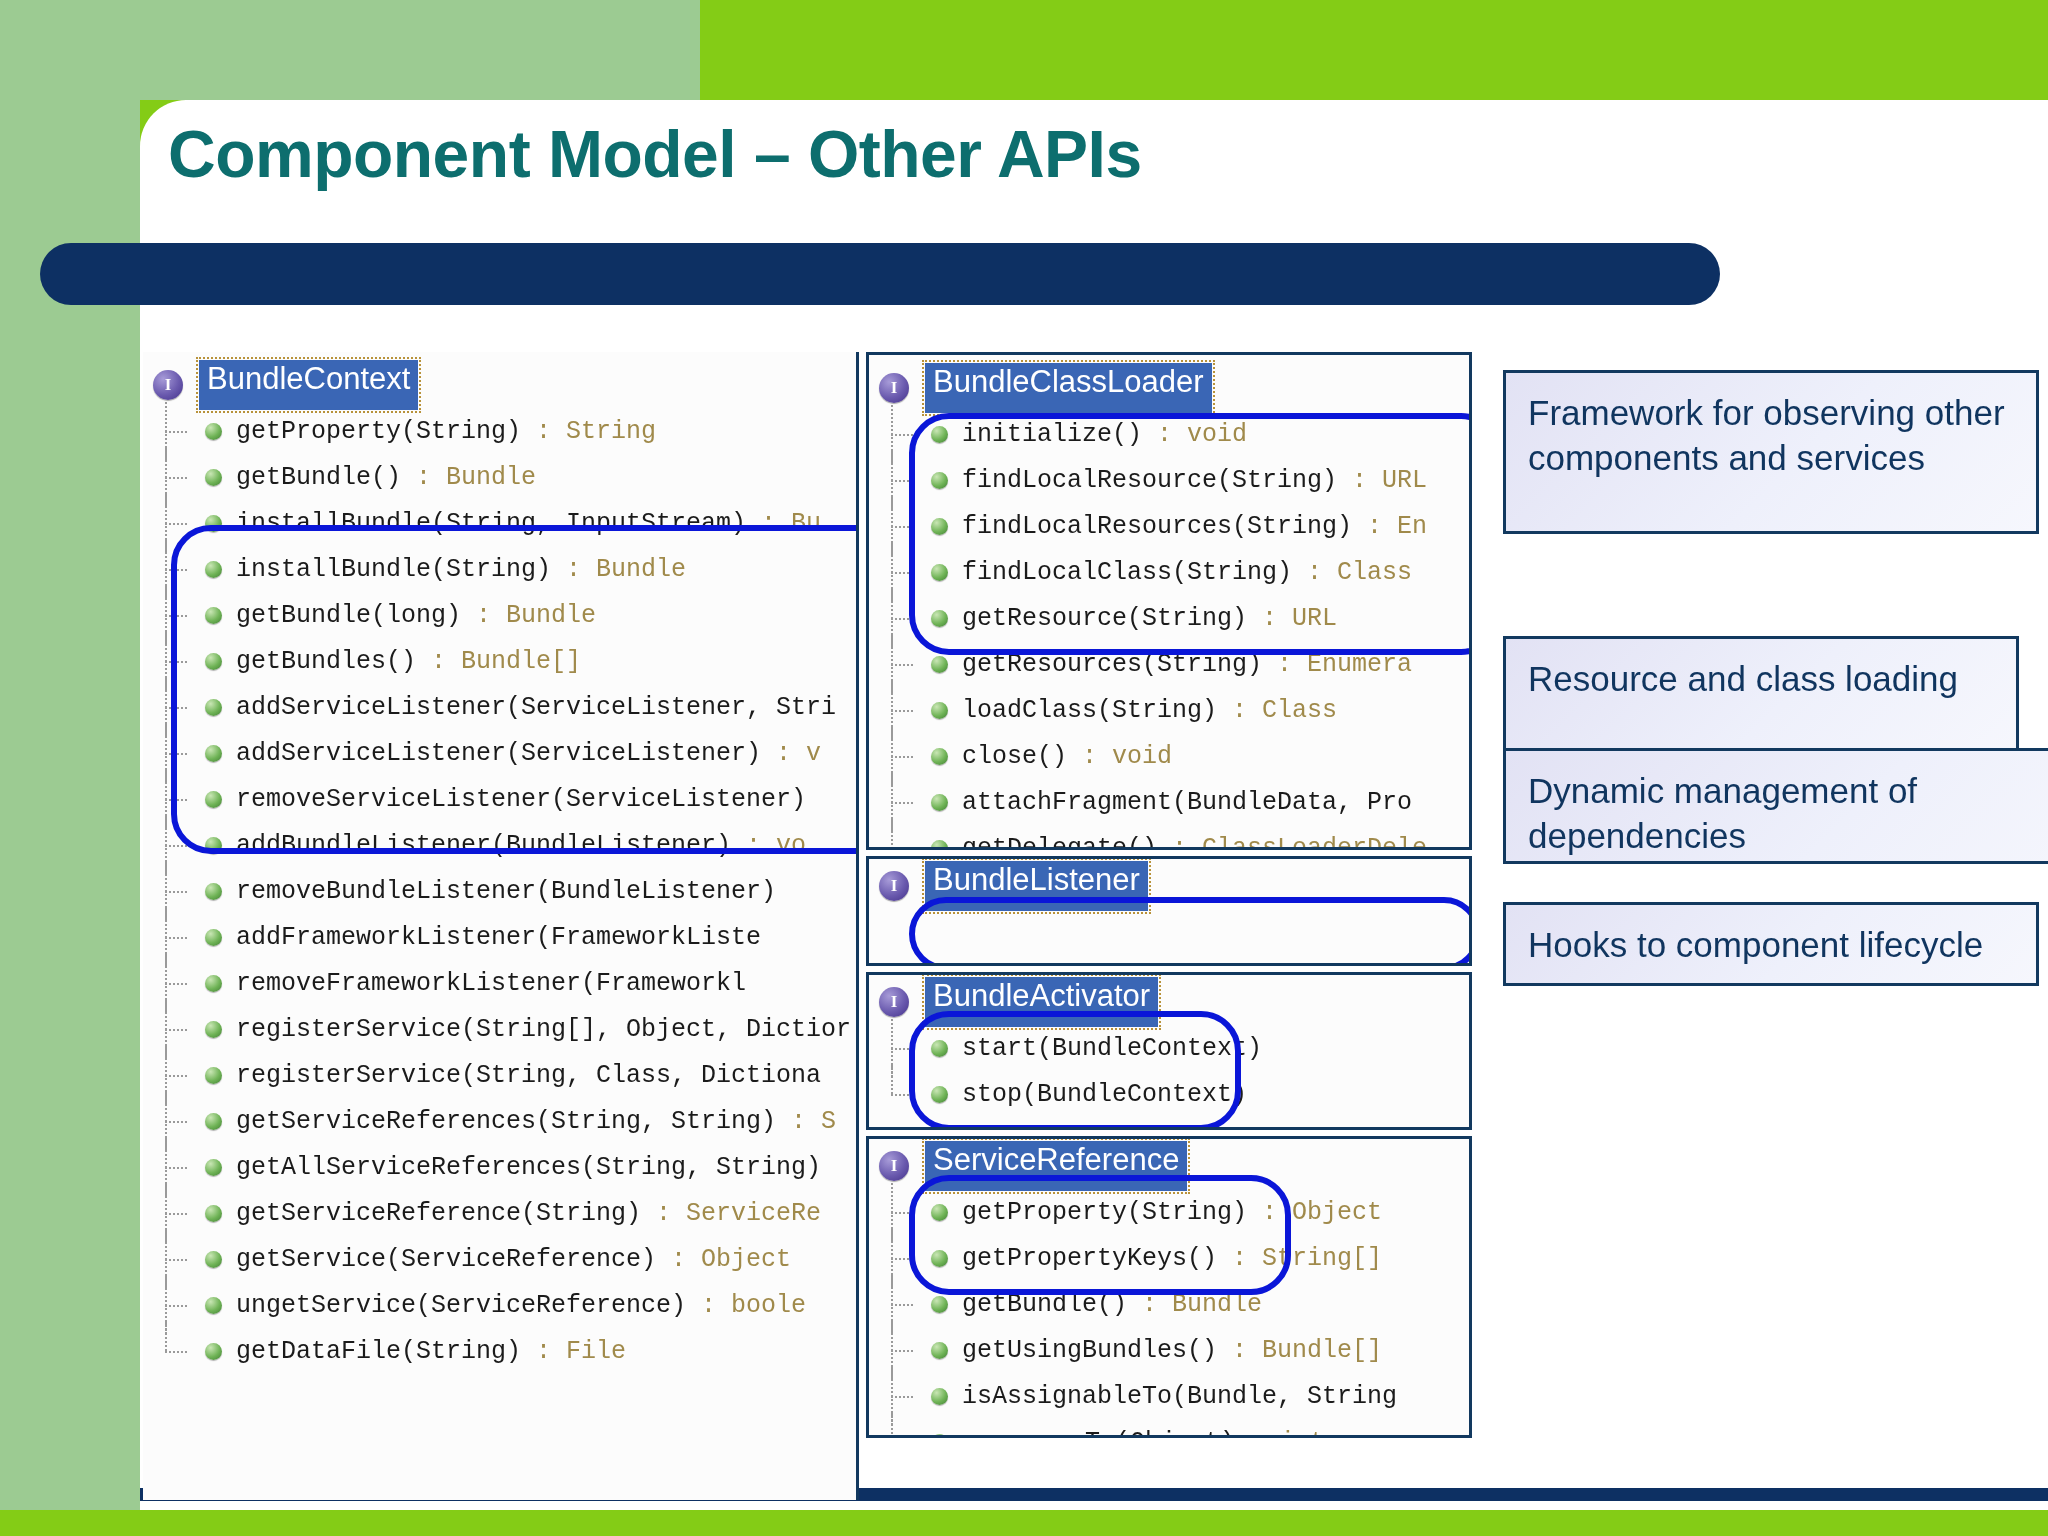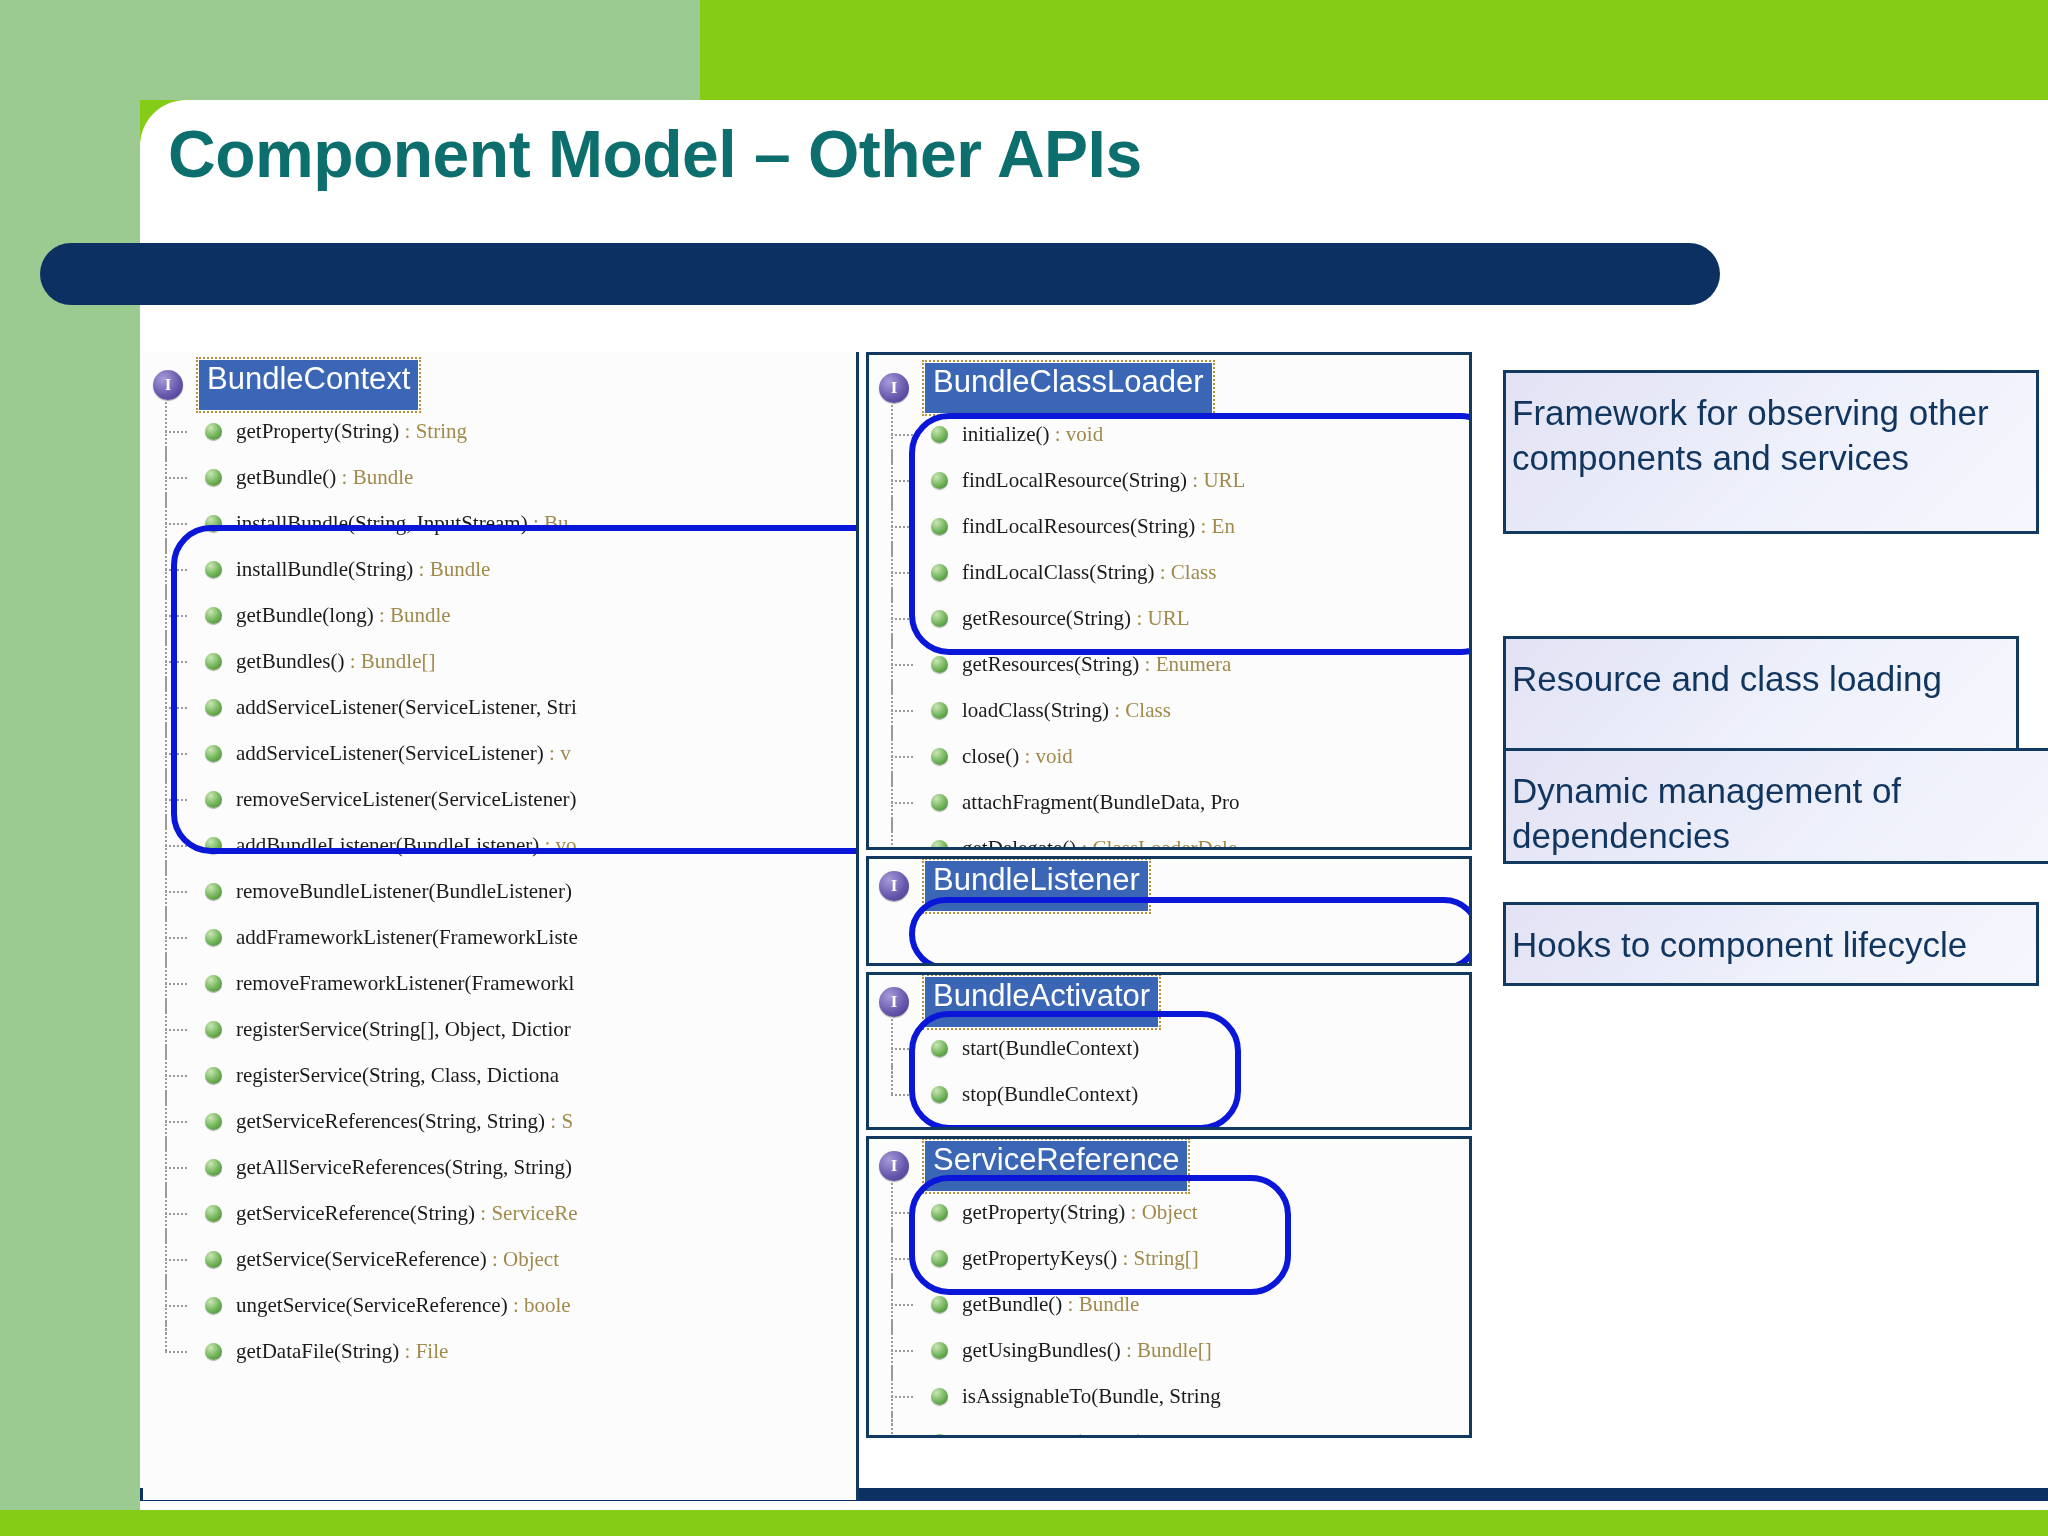--- a/index.html
+++ b/index.html
@@ -46,30 +46,30 @@
   .tree-gutter::before{content:"";position:absolute;left:22px;top:-6px;bottom:-6px;width:0;
       border-left:2px dotted #9a9a9a;}
   .tree-gutter::after{content:"";position:absolute;left:22px;top:23px;width:22px;height:0;
       border-top:2px dotted #9a9a9a;}
   .m-row.last .tree-gutter::before{bottom:23px;}
   .dot{width:17px;height:17px;border-radius:50%;flex:0 0 auto;margin-right:14px;
       background:radial-gradient(circle at 33% 28%, #c9e6b4 0%, #6fb356 55%, #3e7d32 100%);
       box-shadow:0 1px 1px rgba(0,0,0,.3);}
   .tri{width:0;height:0;border-left:8px solid transparent;border-right:8px solid transparent;
       border-bottom:10px solid #5b4fa8;flex:0 0 auto;margin-right:8px;margin-left:-6px;}
-  .m-txt{font-size:21px;color:#1b1b1b;font-family:Liberation Serif, serif;}
+  .m-txt{font-size:25px;color:#1b1b1b;font-family:Liberation Mono, monospace;}
   .m-txt .ret{color:#a08a4b;}
 
   
   .oval{position:absolute;border:6px solid #0a16d8;border-radius:40px;pointer-events:none;}
 
   
   .callout{position:absolute;border:3px solid #12395f;
      background:linear-gradient(135deg,#e2e2f4 0%,#eef0fb 55%,#f6f7fd 100%);
-     color:#10355f;font-size:35px;line-height:1.28;padding:18px 22px 14px 6px;
+     color:#10355f;font-size:35px;line-height:1.28;padding:18px 22px 14px 22px;
      box-sizing:border-box;font-family:"Liberation Sans",sans-serif;}
 </style>
 </head>
 <body>
 
 <div id="slide">
 
   <div class="green-left"></div>
   <div class="green-top"></div>
   <div class="white-card"></div>

